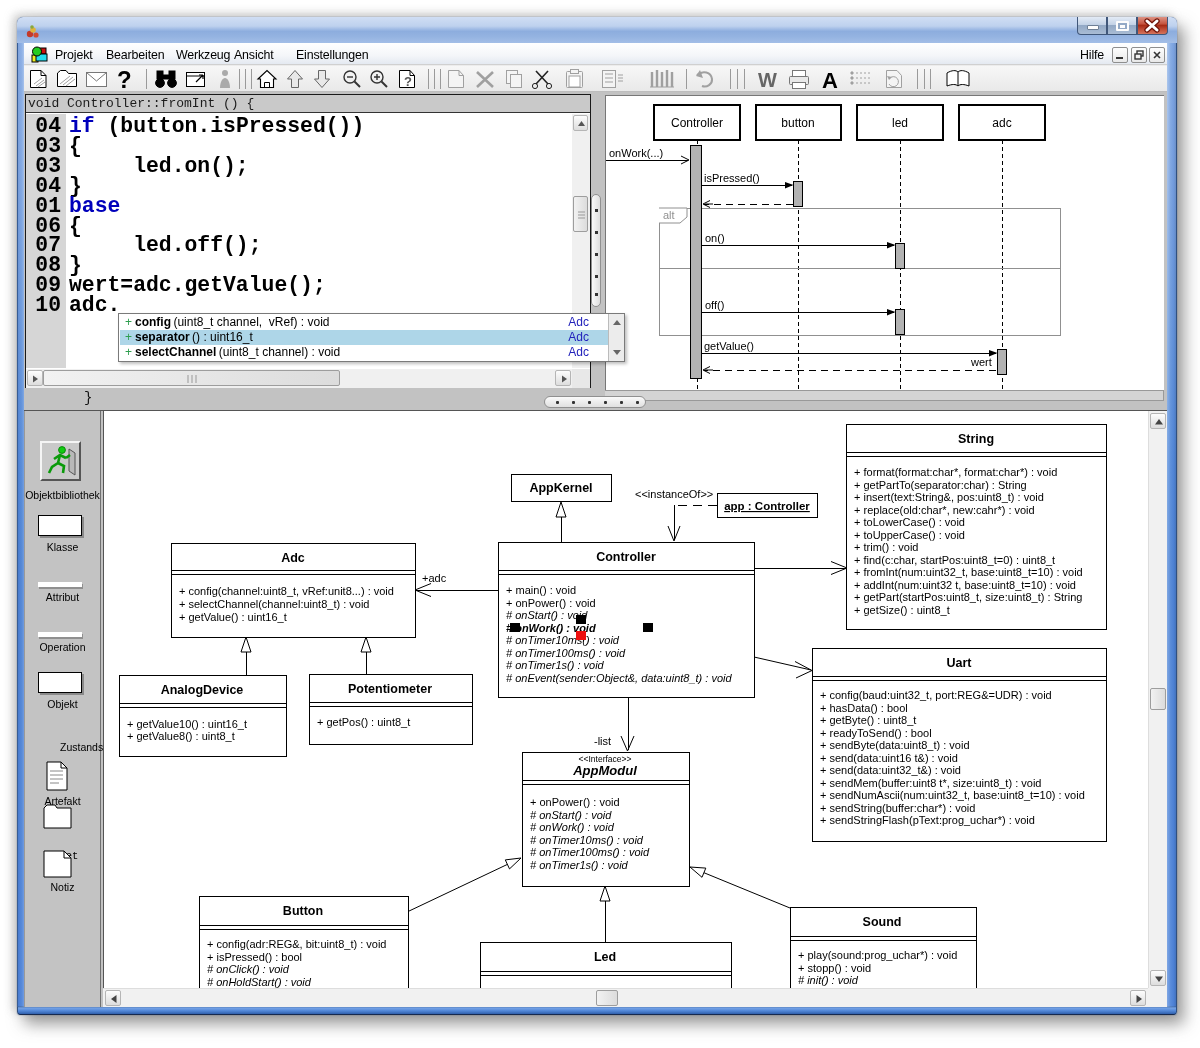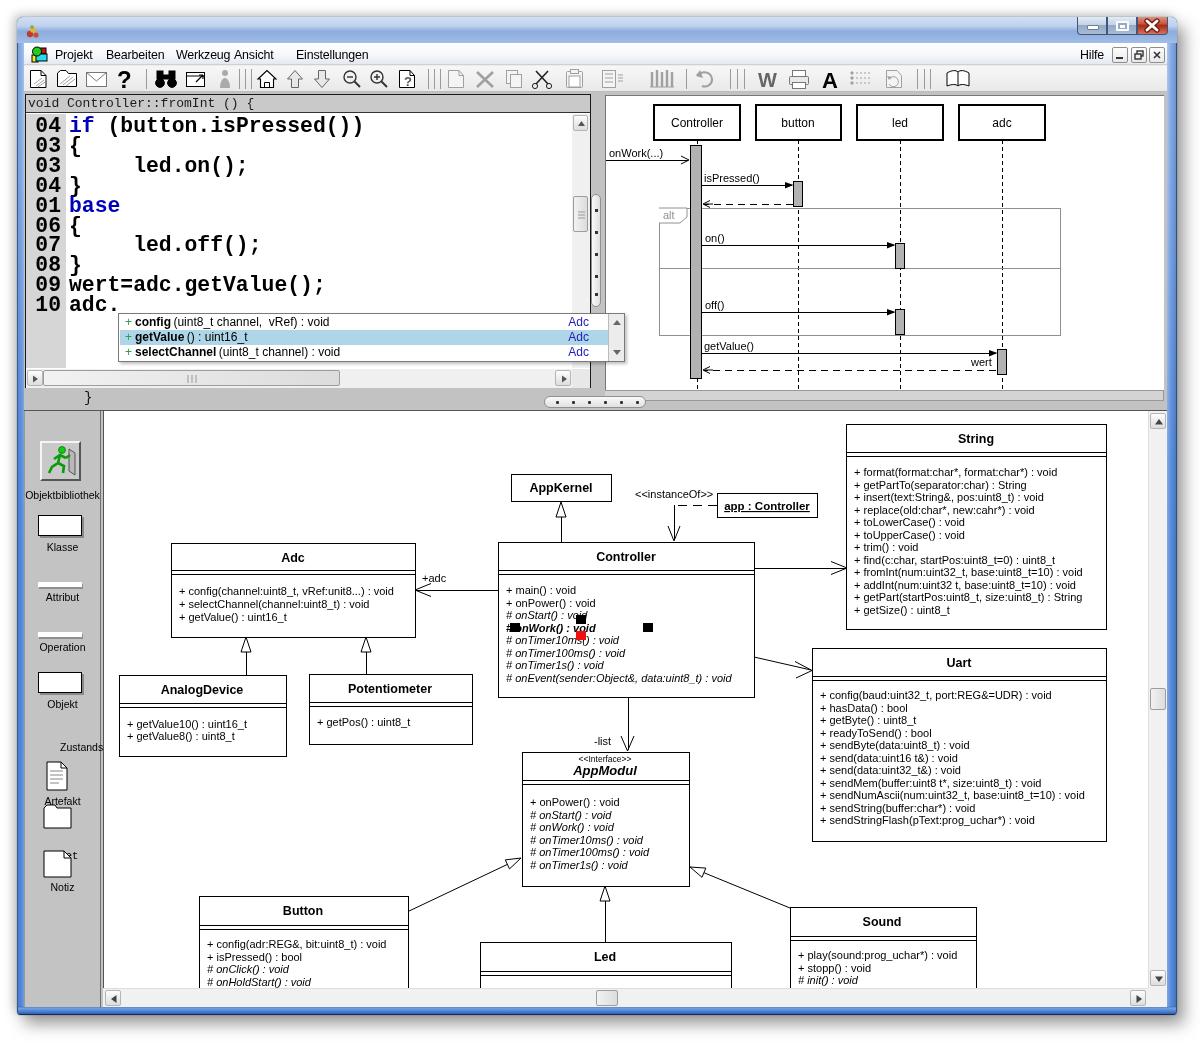--- a/index.html
+++ b/index.html
@@ -578,21 +578,21 @@
   </div>
   <div class="abs" id="dcorner"></div>
   <div class="abs" id="popup">
     <div class="prow" style="top:1px;">
         <span style="position:absolute;left:5px;" class="plus">+</span>
         <span style="position:absolute;left:15px;"><b>config</b> (uint8_t channel,&nbsp; vRef) : void</span>
         <span class="adc" style="top:0;">Adc</span>
       </div>
     <div class="prow" style="top:16px;background:#aed6e8;">
         <span style="position:absolute;left:5px;" class="plus">+</span>
-        <span style="position:absolute;left:15px;"><b>getValue</b> () : uint16_t</span>
+        <span style="position:absolute;left:15px;"><b>separator</b> () : uint16_t</span>
         <span class="adc" style="top:0;">Adc</span>
       </div>
     <div class="prow" style="top:31px;">
         <span style="position:absolute;left:5px;" class="plus">+</span>
         <span style="position:absolute;left:15px;"><b>selectChannel</b> (uint8_t channel) : void</span>
         <span class="adc" style="top:0;">Adc</span>
       </div>
     <div id="pscroll">
       <svg width="16" height="47">
           <path d="M8 6 L12 11 H4 Z" fill="#666"></path>

